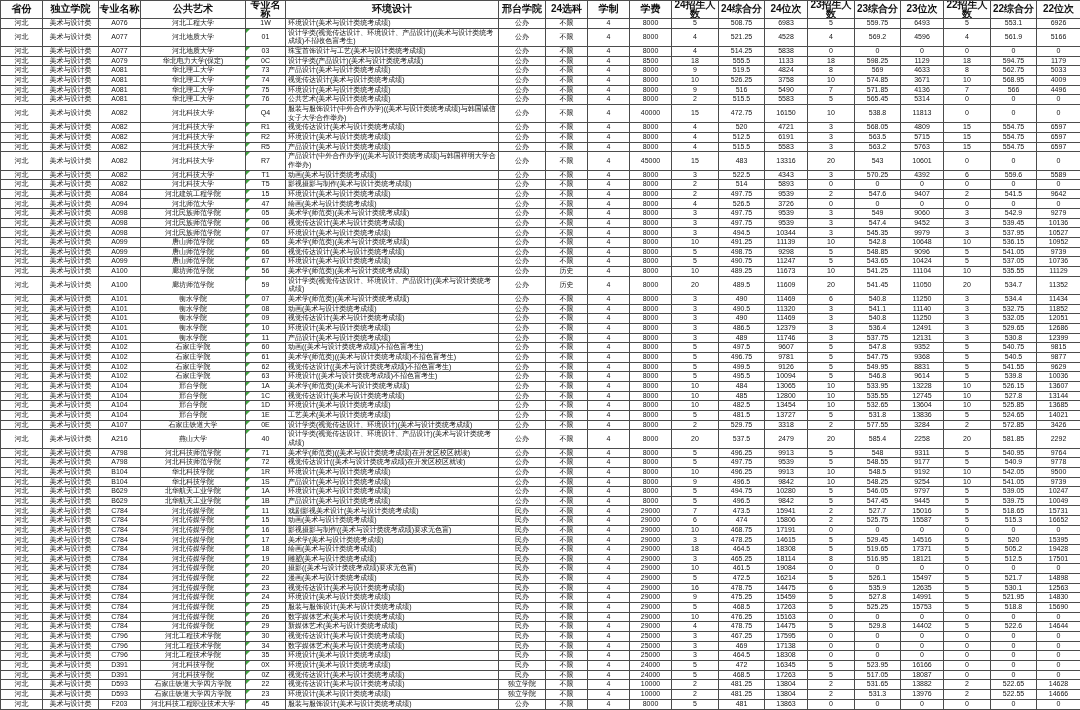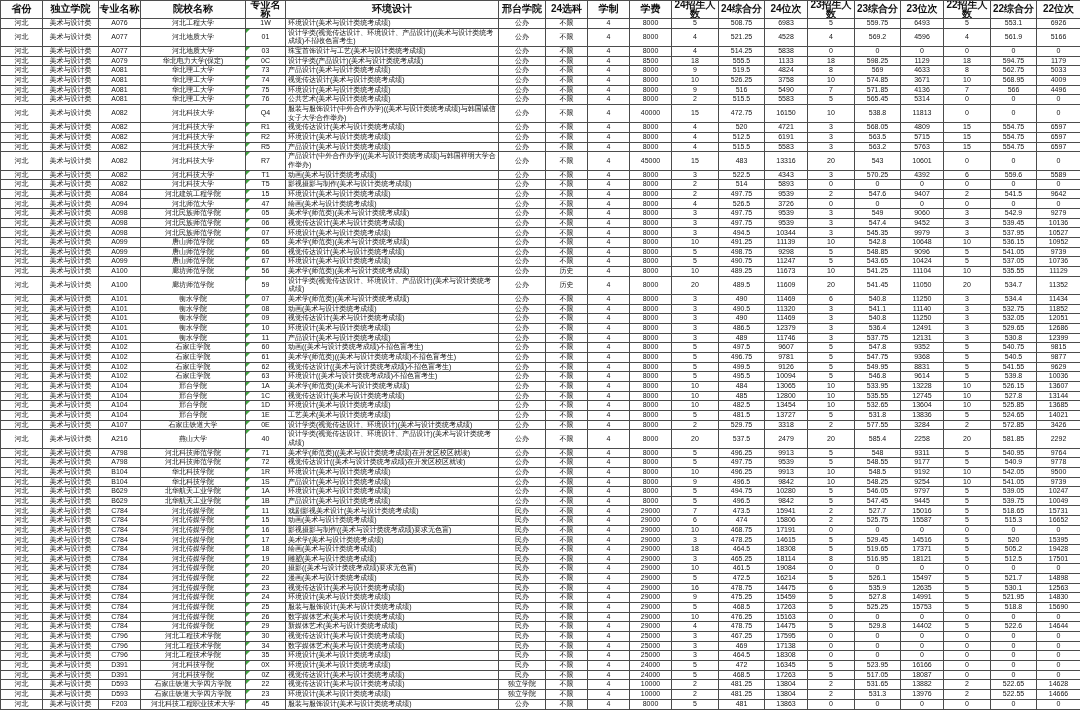--- a/index.html
+++ b/index.html
@@ -38,21 +38,21 @@
     <col class="c15">
       <col class="c16">
       <col class="c17">
       <col class="c18">
   </colgroup>
   <thead>
     <tr id="header-row">
         <th>省份</th>
         <th>独立学院</th>
         <th>专业名称</th>
-        <th>院校名称</th>
+        <th>公共艺术</th>
         <th>专业名称</th>
         <th>环境设计</th>
         <th>邢台学院</th>
         <th>24选科</th>
         <th>学制</th>
         <th>学费</th>
         <th>24招生人数</th>
         <th>24综合分</th>
         <th>24位次</th>
         <th>23招生人数</th>

